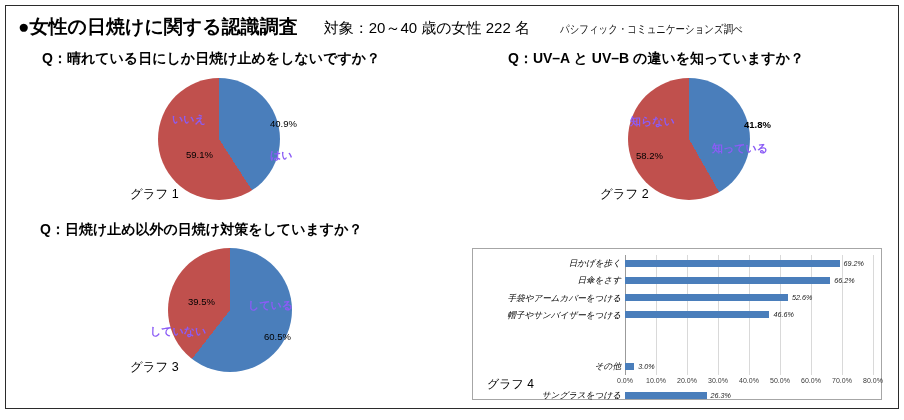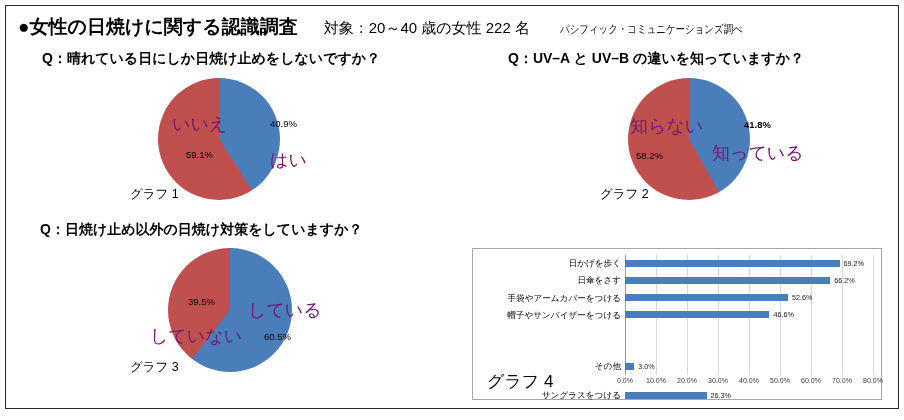--- a/index.html
+++ b/index.html
@@ -75,23 +75,23 @@
   .pie-block { position: absolute; }
   .pie {
     position: absolute;
     border-radius: 50%;
   }
   .pie-label {
     position: absolute;
     white-space: nowrap;
   }
   .lbl-cat {
-    font-size: 18px;
-    font-weight: normal;
-    color: #701a75;
+    font-size: 11px;
+    font-weight: bold;
+    color: #8b5cf6;
   }
   .lbl-pct {
     font-size: 9.5px;
     color: #000000;
   }
   .graph-name {
     position: absolute;
     font-size: 12.5px;
     white-space: nowrap;
     color: #000000;
@@ -117,20 +117,21 @@
     border: 1px solid #a6a6a6;
     box-sizing: border-box;
     background: #ffffff;
   }
   .bar-plot {
     position: absolute;
     left: 152px;
     top: 6px;
     right: 8px;
     bottom: 24px;
+    font-style: italic;
   }
   .grid-line {
     position: absolute;
     top: 0;
     bottom: 0;
     width: 1px;
     background: #d9d9d9;
   }
   .axis-line {
     position: absolute;
@@ -182,21 +183,21 @@
     font-size: 7px;
     color: #3a3a3a;
     transform: translateX(-50%);
     white-space: nowrap;
     line-height: 1;
   }
   #graph4-name {
     position: absolute;
     left: 14px;
     bottom: 6px;
-    font-size: 17px;
+    font-size: 12px;
     white-space: nowrap;
     color: #000000;
   }
 </style>
 </head>
 <body>
 
 <div id="page">
   <div class="outer-frame"></div>
 

